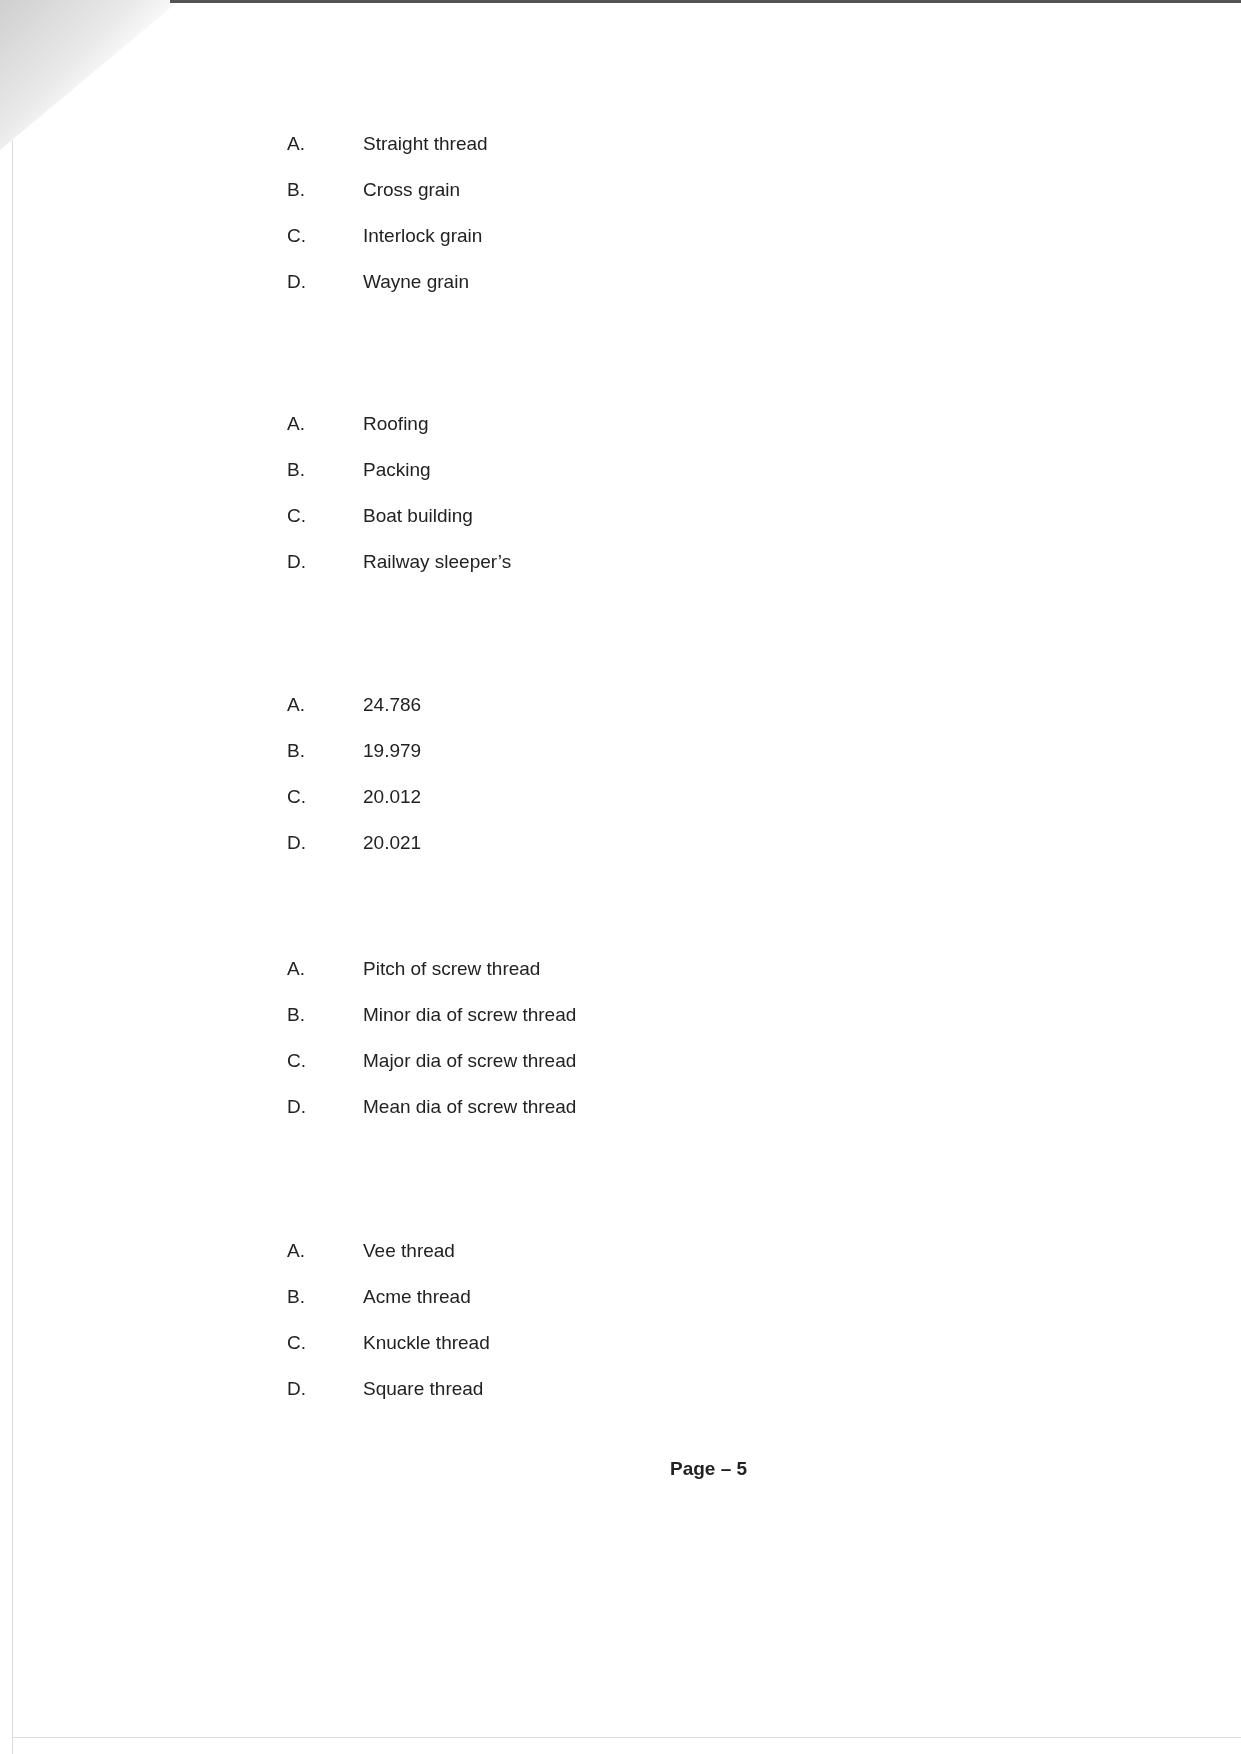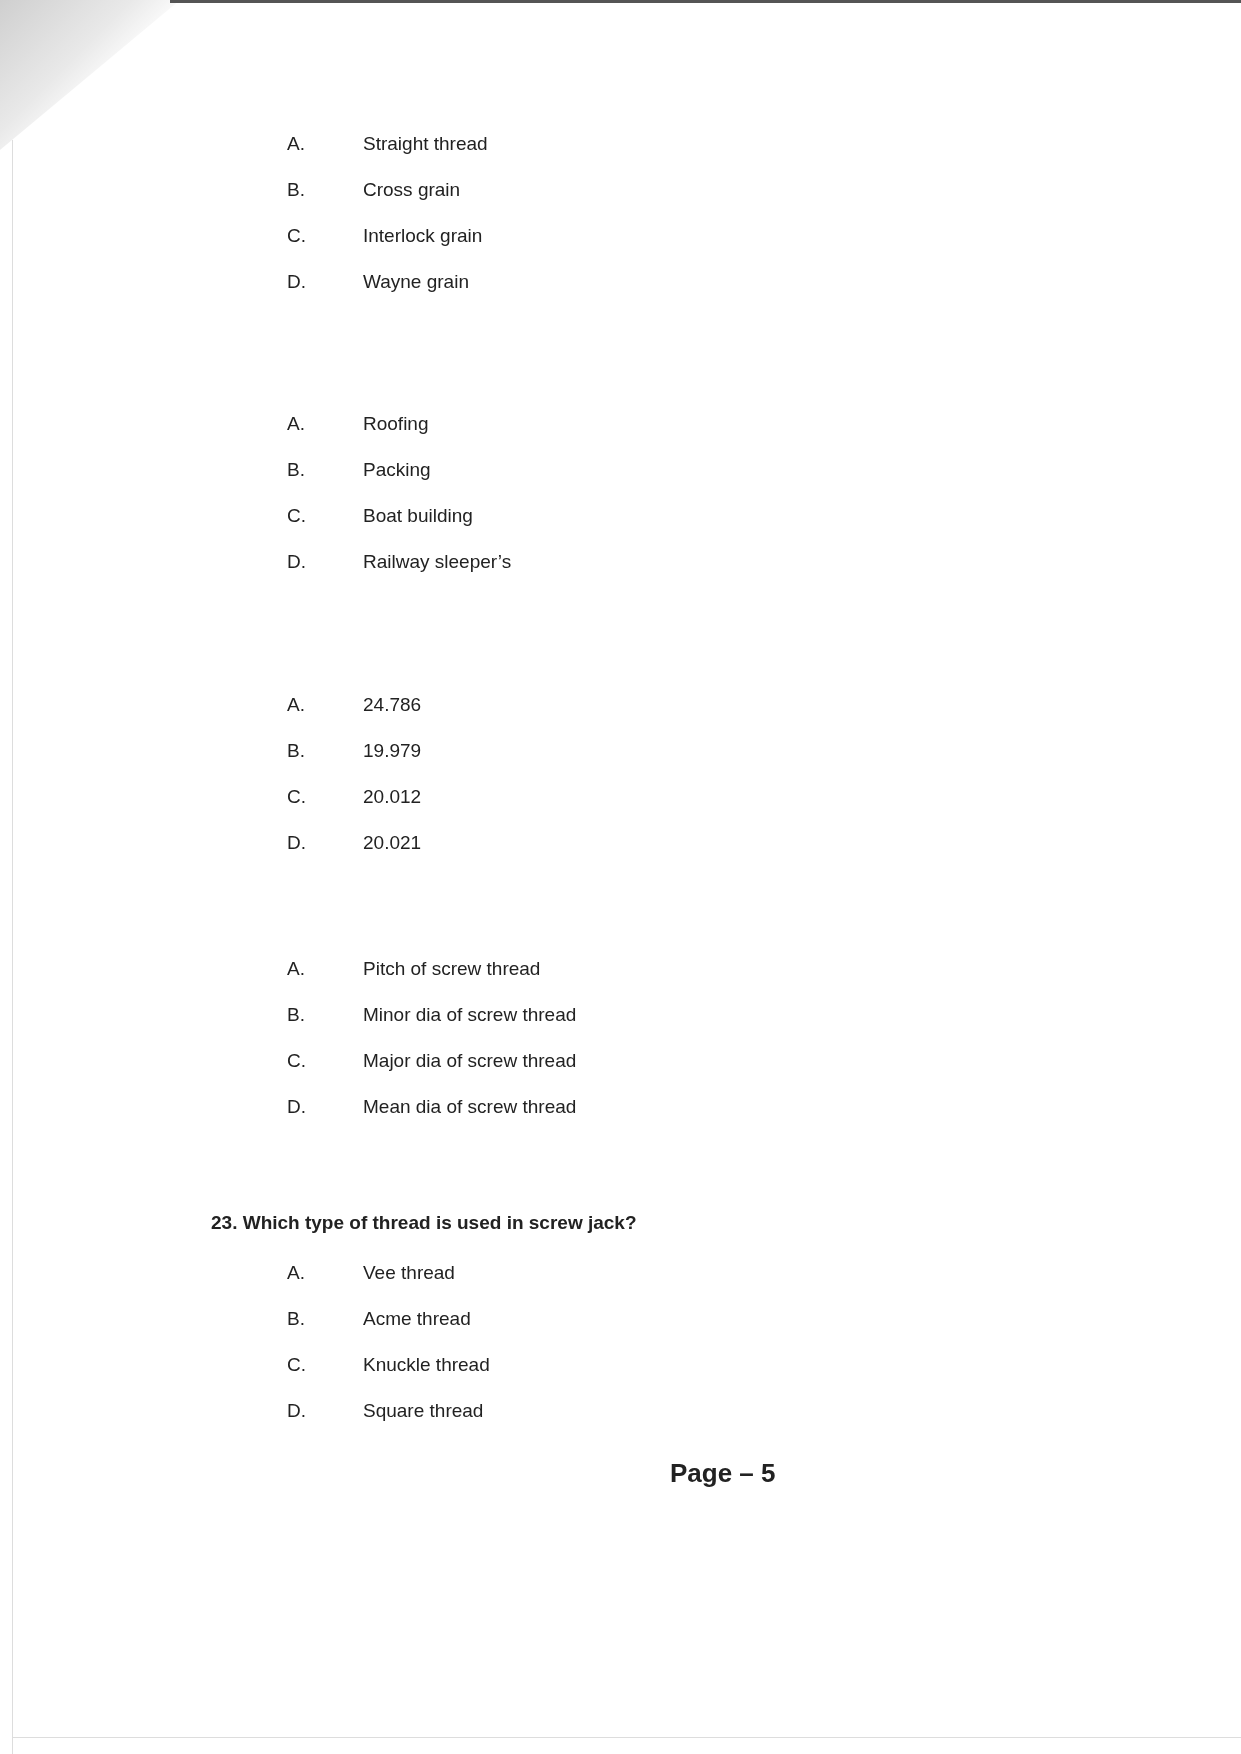--- a/index.html
+++ b/index.html
@@ -20,21 +20,21 @@
   .question { position: absolute; left: 211px; }
   .q-title {
     font-size: 19px; font-weight: bold; color: #222; margin: 0; white-space: nowrap;
   }
   .q-title .frac { display: inline-block; vertical-align: middle; line-height: 0.8; font-size: 11px; text-align: left; margin-left: 1px; }
   .q-title .frac span { display: block; }
   .options { margin-top: 22px; }
   .opt { display: flex; height: 46px; align-items: flex-start; font-size: 19px; color: #222; }
   .opt .letter { width: 76px; padding-left: 76px; }
   .opt .text { }
-  .page-num { position: absolute; left: 670px; top: 1458px; font-size: 26px; font-weight: bold; color: #222; }
+  .page-num { position: absolute; left: 670px; top: 1458px; font-size: 19px; font-weight: bold; color: #222; }
 </style>
 </head>
 <body>
 
 <div class="corner"></div>
 <div class="top-edge"></div>
 <div class="left-edge"></div>
 <div class="bottom-edge"></div>
 
 <div class="question" style="top:111px;">
@@ -115,21 +115,20 @@
         <span class="text">Major dia of screw thread</span>
       </div>
     <div class="opt">
         <span class="letter">D.</span>
         <span class="text">Mean dia of screw thread</span>
       </div>
   </div>
 </div>
 
 <div class="question" style="top:1212px;">
-  <p class="q-title"><span>23.</span> <span>Which type of thread is used in screw jack?</span></p>
   <div class="options" style="margin-top:28px;">
     <div class="opt">
         <span class="letter">A.</span>
         <span class="text">Vee thread</span>
       </div>
     <div class="opt">
         <span class="letter">B.</span>
         <span class="text">Acme thread</span>
       </div>
     <div class="opt">

